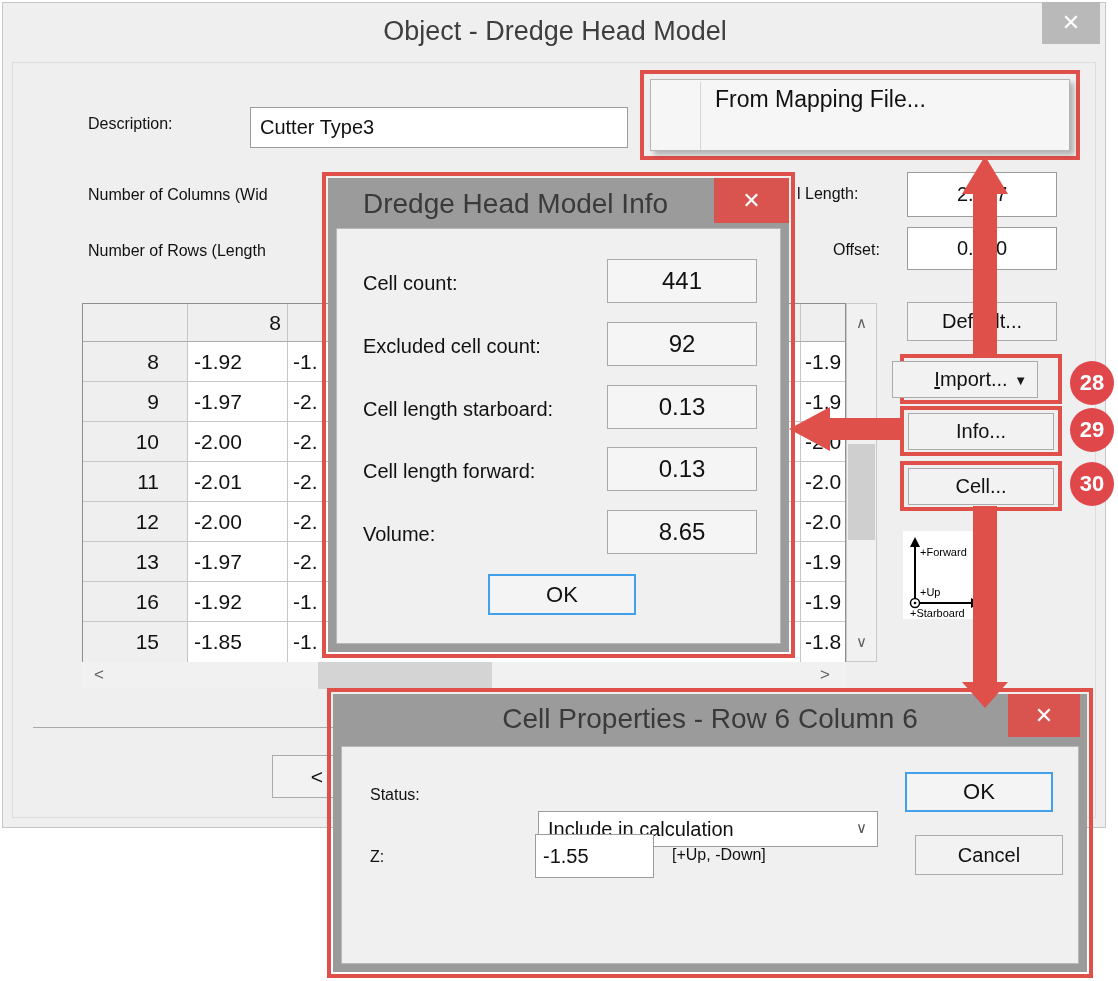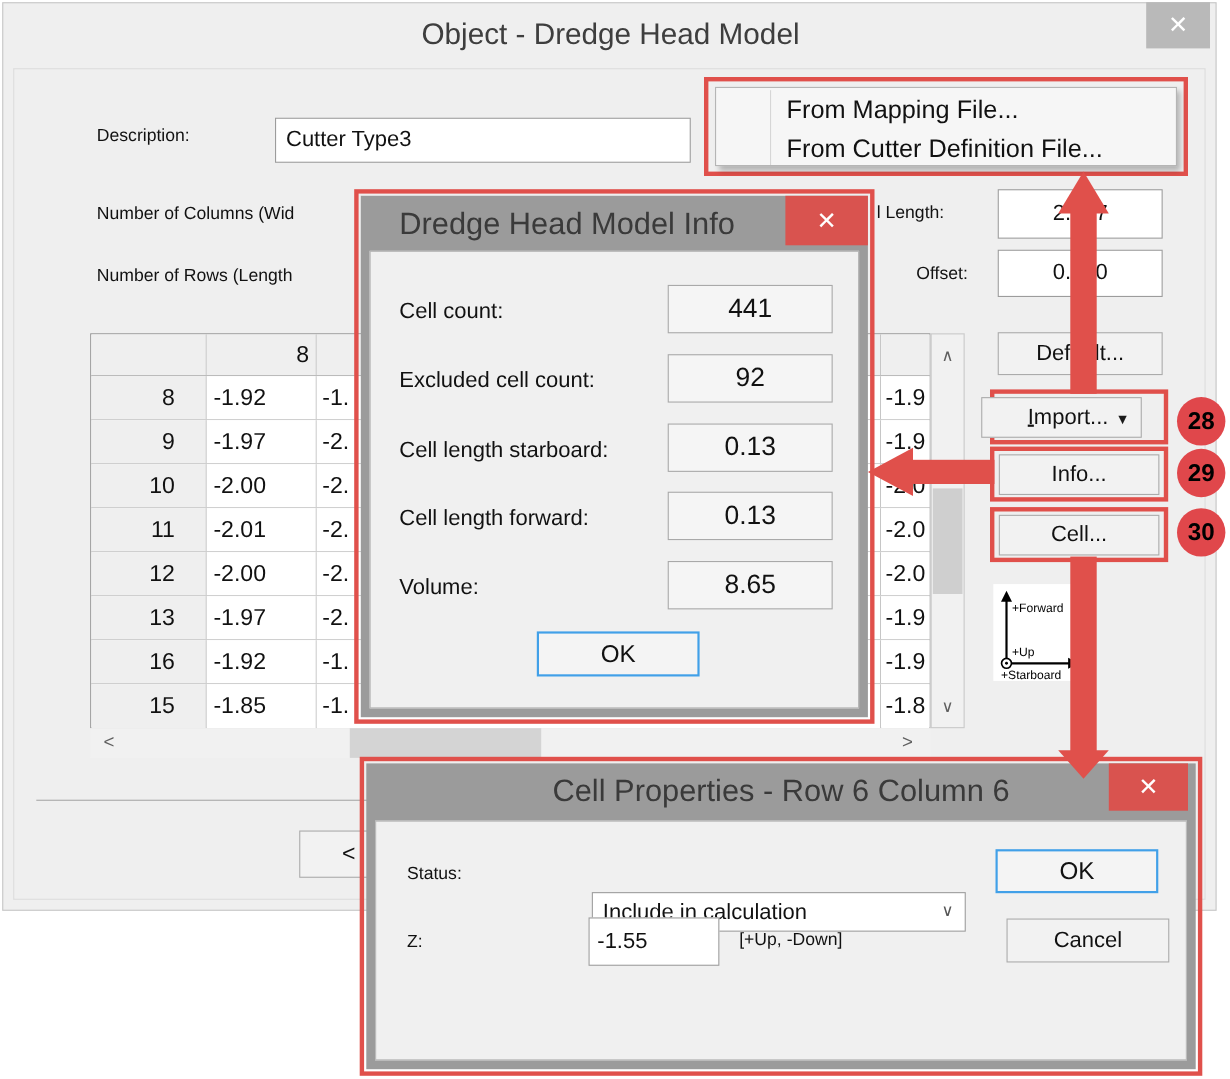--- a/index.html
+++ b/index.html
@@ -34,21 +34,21 @@
   #import-wrap { left:900px; top:354px; width:162px; height:50px; }
   #import-btn  { left:892px; top:361px; width:146px; height:37px; position:relative;padding-left:38px; }
   #import-caret { position:absolute; right:10px; top:11px; font-size:13px; color:#1a1a1a; }
   #import-btn .txt { margin-right:26px; }
   #import-btn .u { text-decoration:underline; }
   #info-wrap { left:900px; top:406px; width:162px; height:50px; }
   #info-btn  { left:908px; top:413px; width:146px; height:37px; }
   #cell-wrap { left:900px; top:461px; width:162px; height:50px; }
   #cell-btn  { left:908px; top:468px; width:146px; height:37px; }
 
-  .badge { width:44px; height:44px; border-radius:50%; background:#e0474b; color:#000000; font-size:22px; font-weight:bold;
+  .badge { width:44px; height:44px; border-radius:50%; background:#e0474b; color:#ffffff; font-size:22px; font-weight:bold;
            display:flex; align-items:center; justify-content:center; z-index:50; }
   #badge-28 { left:1070px; top:361px; }
   #badge-29 { left:1070px; top:408px; }
   #badge-30 { left:1070px; top:462px; }
 
   
   #grid { left:82px; top:303px; width:764px; height:359px; border:1px solid #8f8f8f; background:#fff; }
   .g-row { display:flex; height:40px; border-bottom:1px solid #c6c6c6; font-size:21px; color:#111; }
   .g-row.header { height:38px; border-bottom:1px solid #adadad; }
   .g-row:last-child { border-bottom:none; }
@@ -238,21 +238,20 @@
   </div>
   <div class="abs red-wrap" id="info-wrap"></div>
   <div class="abs btn" id="info-btn">Info...</div>
   <div class="abs red-wrap" id="cell-wrap"></div>
   <div class="abs btn" id="cell-btn">Cell...</div>
 
   <div class="abs red-wrap" id="menu-wrap">
     <div id="menu">
       <div id="menu-gutter"></div>
       <div class="menu-item" id="menu-item-0">From Mapping File...</div>
-      <div class="menu-item" id="menu-item-1">From Cutter Definition File...</div>
     </div>
   </div>
 
   <div class="abs red-wrap dlg-red" id="info-dlg"></div>
   <div class="abs dlg-chrome dlg-red" id="info-chrome"></div>
   <div class="abs dlg-title dlg-red" id="info-title">Dredge Head Model Info</div>
   <div class="abs dlg-close dlg-red" id="info-close">✕</div>
   <div class="abs dlg-body dlg-red" id="info-body"></div>
   <div class="abs info-label dlg-red" style="top:272px">Cell count:</div>
   <div class="abs info-box dlg-red" style="top:259px">441</div>

